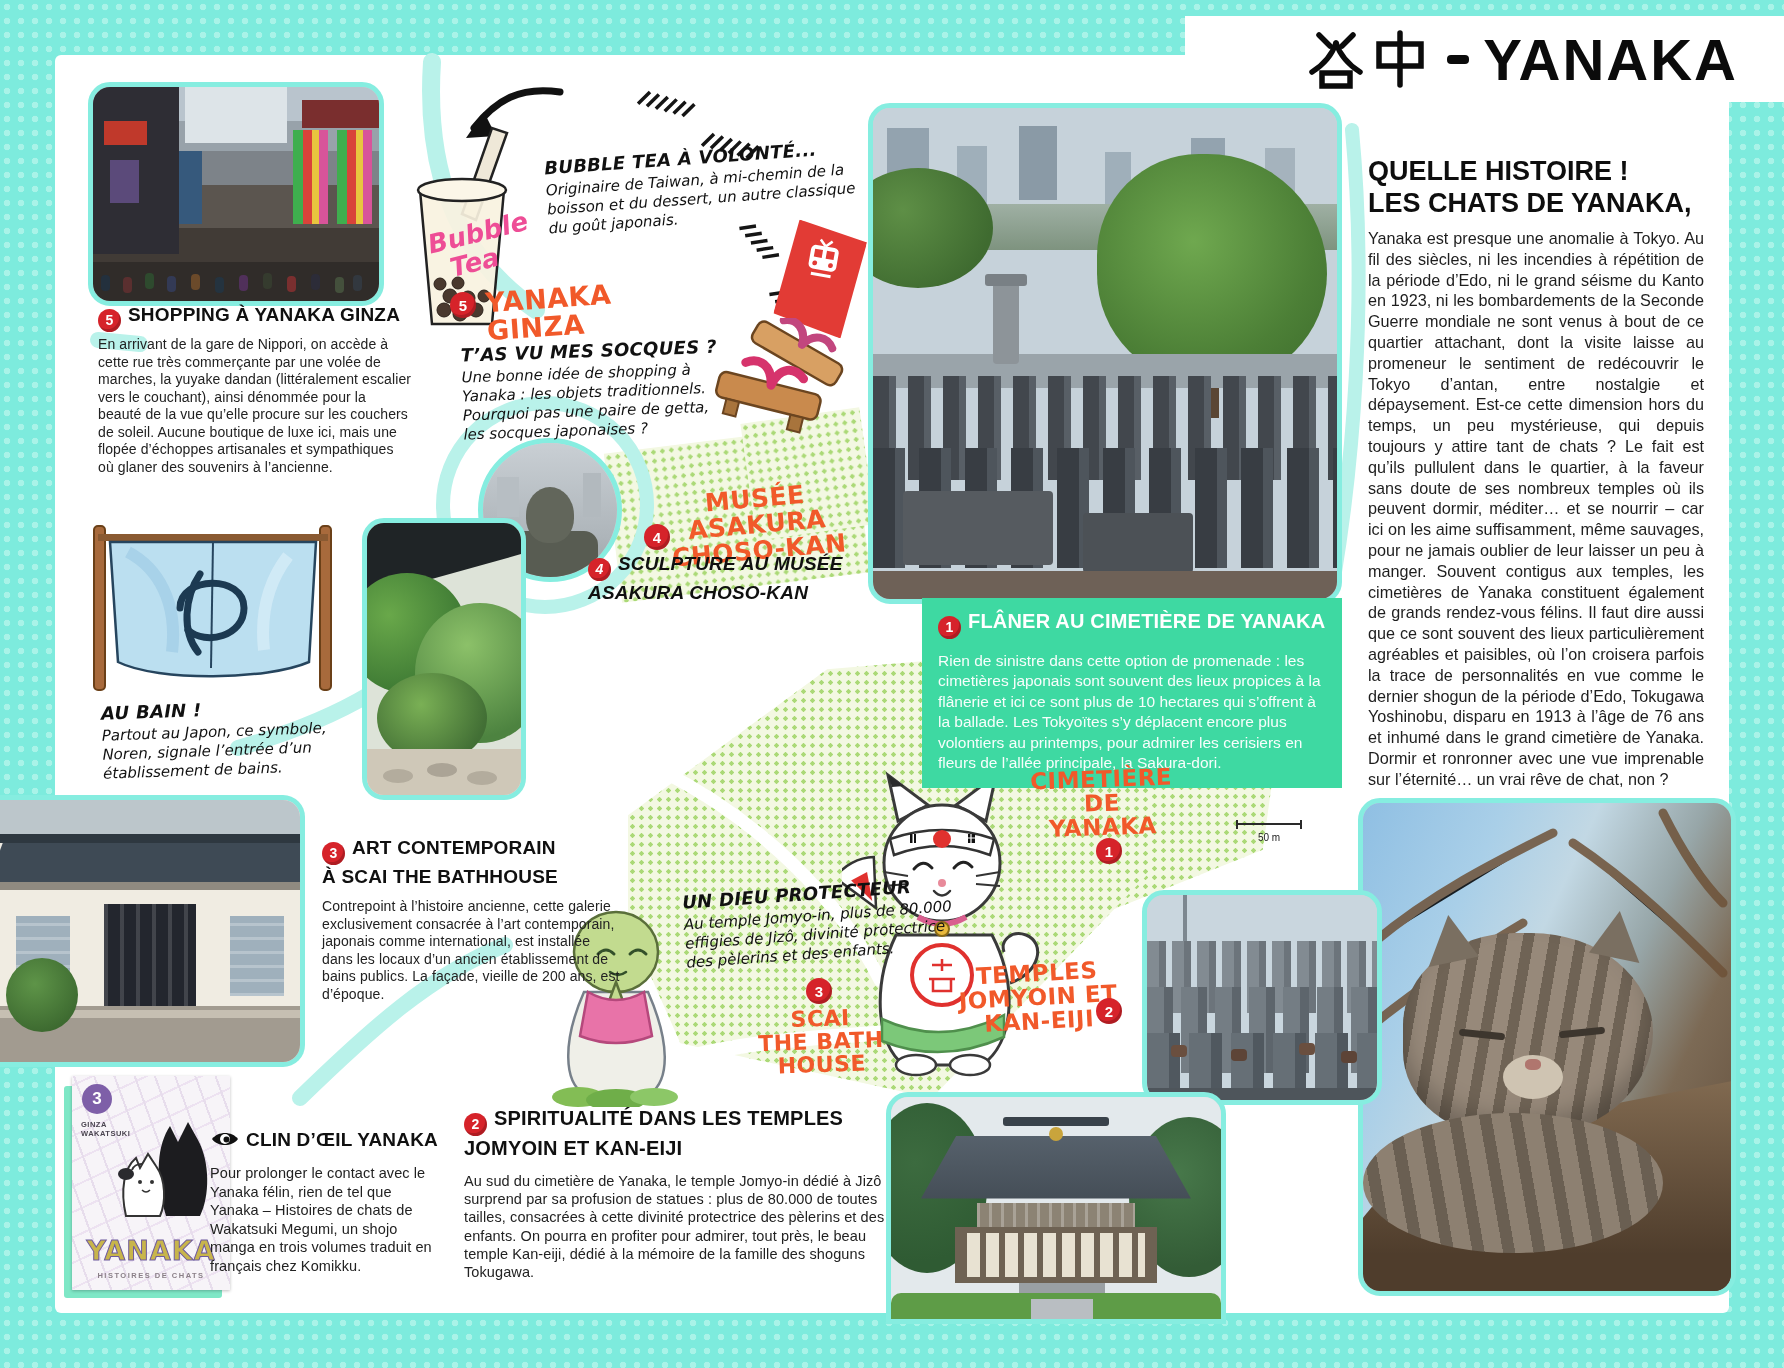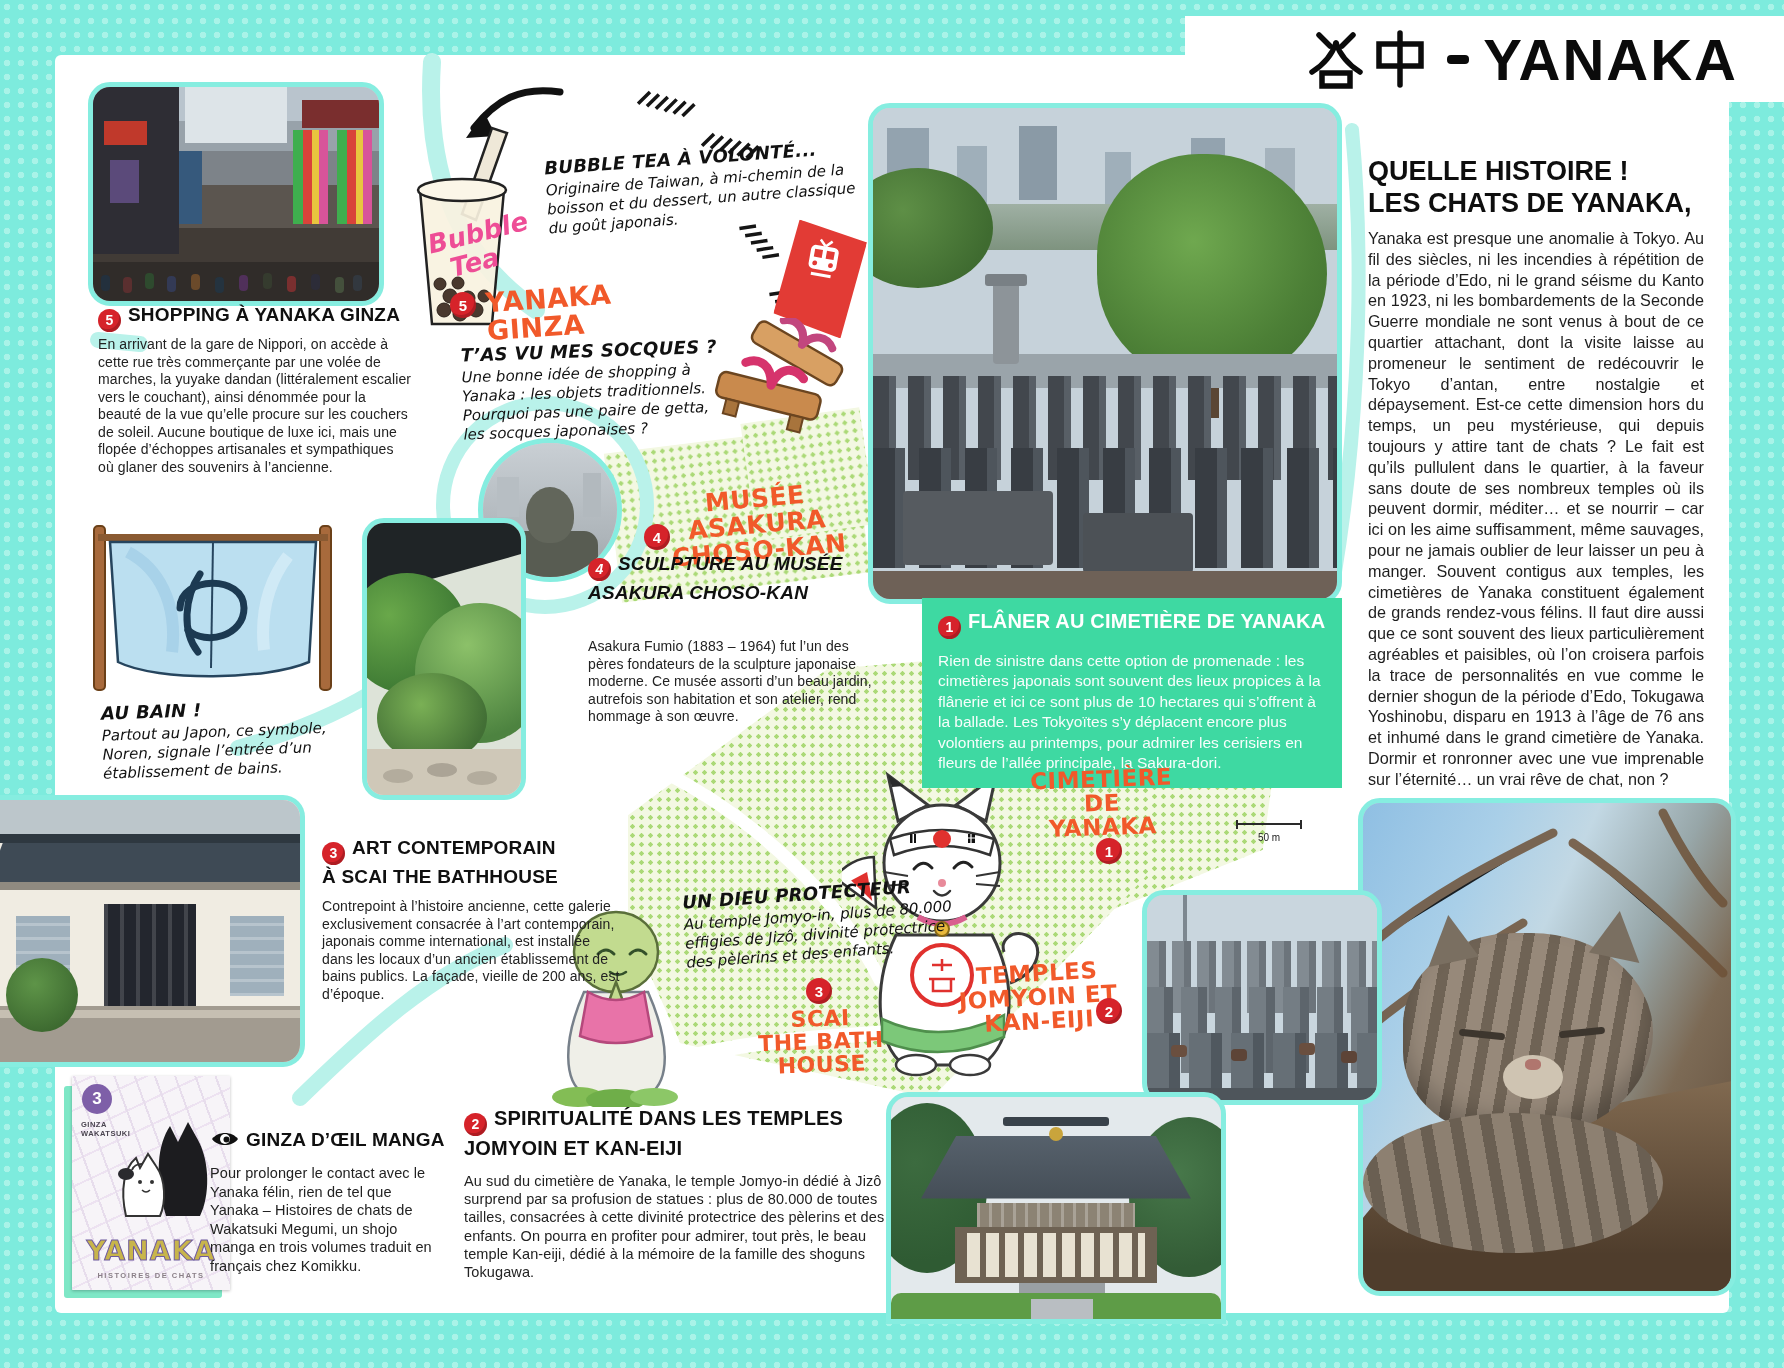--- a/index.html
+++ b/index.html
@@ -229,21 +229,20 @@
     <div style="right:-24px;top:80px;width:130px;height:140px;border-radius:50%;background:radial-gradient(circle at 40% 30%,#8CC169,#4d8340 75%);"></div>
     <div style="left:10px;top:150px;width:110px;height:90px;border-radius:50%;background:radial-gradient(circle at 40% 35%,#7ab055,#426f35 75%);"></div>
     <div style="left:0;bottom:0;width:100%;height:46px;background:#CFC8B8;"></div>
     <div style="left:16px;bottom:12px;width:30px;height:14px;border-radius:50%;background:#B3AC9D;box-shadow:44px -6px 0 #ABA496,84px 2px 0 #B3AC9D;"></div>
   </div>
 
   <div class="sec-head" style="left:588px;top:552px;width:300px;font-style:italic;">
     <span class="nb">4</span><span>SCULPTURE AU MUSÉE</span><br>
     <span>ASAKURA CHOSO-KAN</span>
   </div>
-  <div class="para" style="left:588px;top:638px;width:292px;">Asakura Fumio (1883 – 1964) fut l’un des pères fondateurs de la sculpture japonaise moderne. Ce musée assorti d’un beau jardin, autrefois son habitation et son atelier, rend hommage à son œuvre.</div>
 
   <svg class="art" style="left:88px;top:512px;" width="250" height="195" viewBox="0 0 250 195">
     <rect x="6" y="14" width="11" height="164" rx="4" fill="#A86A3C" stroke="#6b4018" stroke-width="2"></rect>
     <rect x="232" y="14" width="11" height="164" rx="4" fill="#A86A3C" stroke="#6b4018" stroke-width="2"></rect>
     <rect x="10" y="22" width="230" height="7" fill="#8a5a32"></rect>
     <path d="M22 30 L228 30 L221 150 C180 168 70 170 30 150 Z" fill="#BBDFF0" stroke="#26455e" stroke-width="2.5"></path>
     <path d="M40 40 C70 56 90 90 84 140" stroke="#9fcce6" stroke-width="12" fill="none" opacity=".7"></path>
     <path d="M200 44 C180 70 172 100 176 138" stroke="#d6ecf7" stroke-width="12" fill="none" opacity=".8"></path>
     <path d="M125 30 L123 156" stroke="#26455e" stroke-width="2"></path>
     <g fill="none" stroke="#1c3a52" stroke-width="7" stroke-linecap="round">
@@ -433,21 +432,21 @@
     </svg>
     <div class="ttl">YANAKA</div>
     <div class="sub">HISTOIRES DE CHATS</div>
   </div>
 
   <div class="sec-head" style="left:210px;top:1128px;width:260px;">
     <svg width="30" height="20" viewBox="0 0 30 20" style="vertical-align:-3px;margin-right:6px;">
       <path d="M2 10 C8 2 22 2 28 10 C22 18 8 18 2 10 Z" fill="#111"></path>
       <circle cx="15" cy="10" r="5" fill="#fff"></circle>
         <circle cx="16.5" cy="10.5" r="3" fill="#111"></circle>
-    </svg><span>GINZA D’ŒIL MANGA</span>
+    </svg><span>CLIN D’ŒIL YANAKA</span>
   </div>
   <div class="para" style="left:210px;top:1164px;width:228px;font-size:14.5px;line-height:18.5px;">Pour prolonger le contact avec le Yanaka félin, rien de tel que Yanaka – Histoires de chats de Wakatsuki Megumi, un shojo manga en trois volumes traduit en français chez Komikku.</div>
 
   <div class="sec-head" style="left:322px;top:836px;width:300px;">
     <span class="nb">3</span><span>ART CONTEMPORAIN</span><br>
     <span>À SCAI THE BATHHOUSE</span>
   </div>
   <div class="para" style="left:322px;top:898px;width:300px;">Contrepoint à l’histoire ancienne, cette galerie exclusivement consacrée à l’art contemporain, japonais comme international, est installée dans les locaux d’un ancien établissement de bains publics. La façade, vieille de 200 ans, est d’époque.</div>
 
   <div class="sec-head" style="left:464px;top:1106px;width:440px;font-size:20px;">

